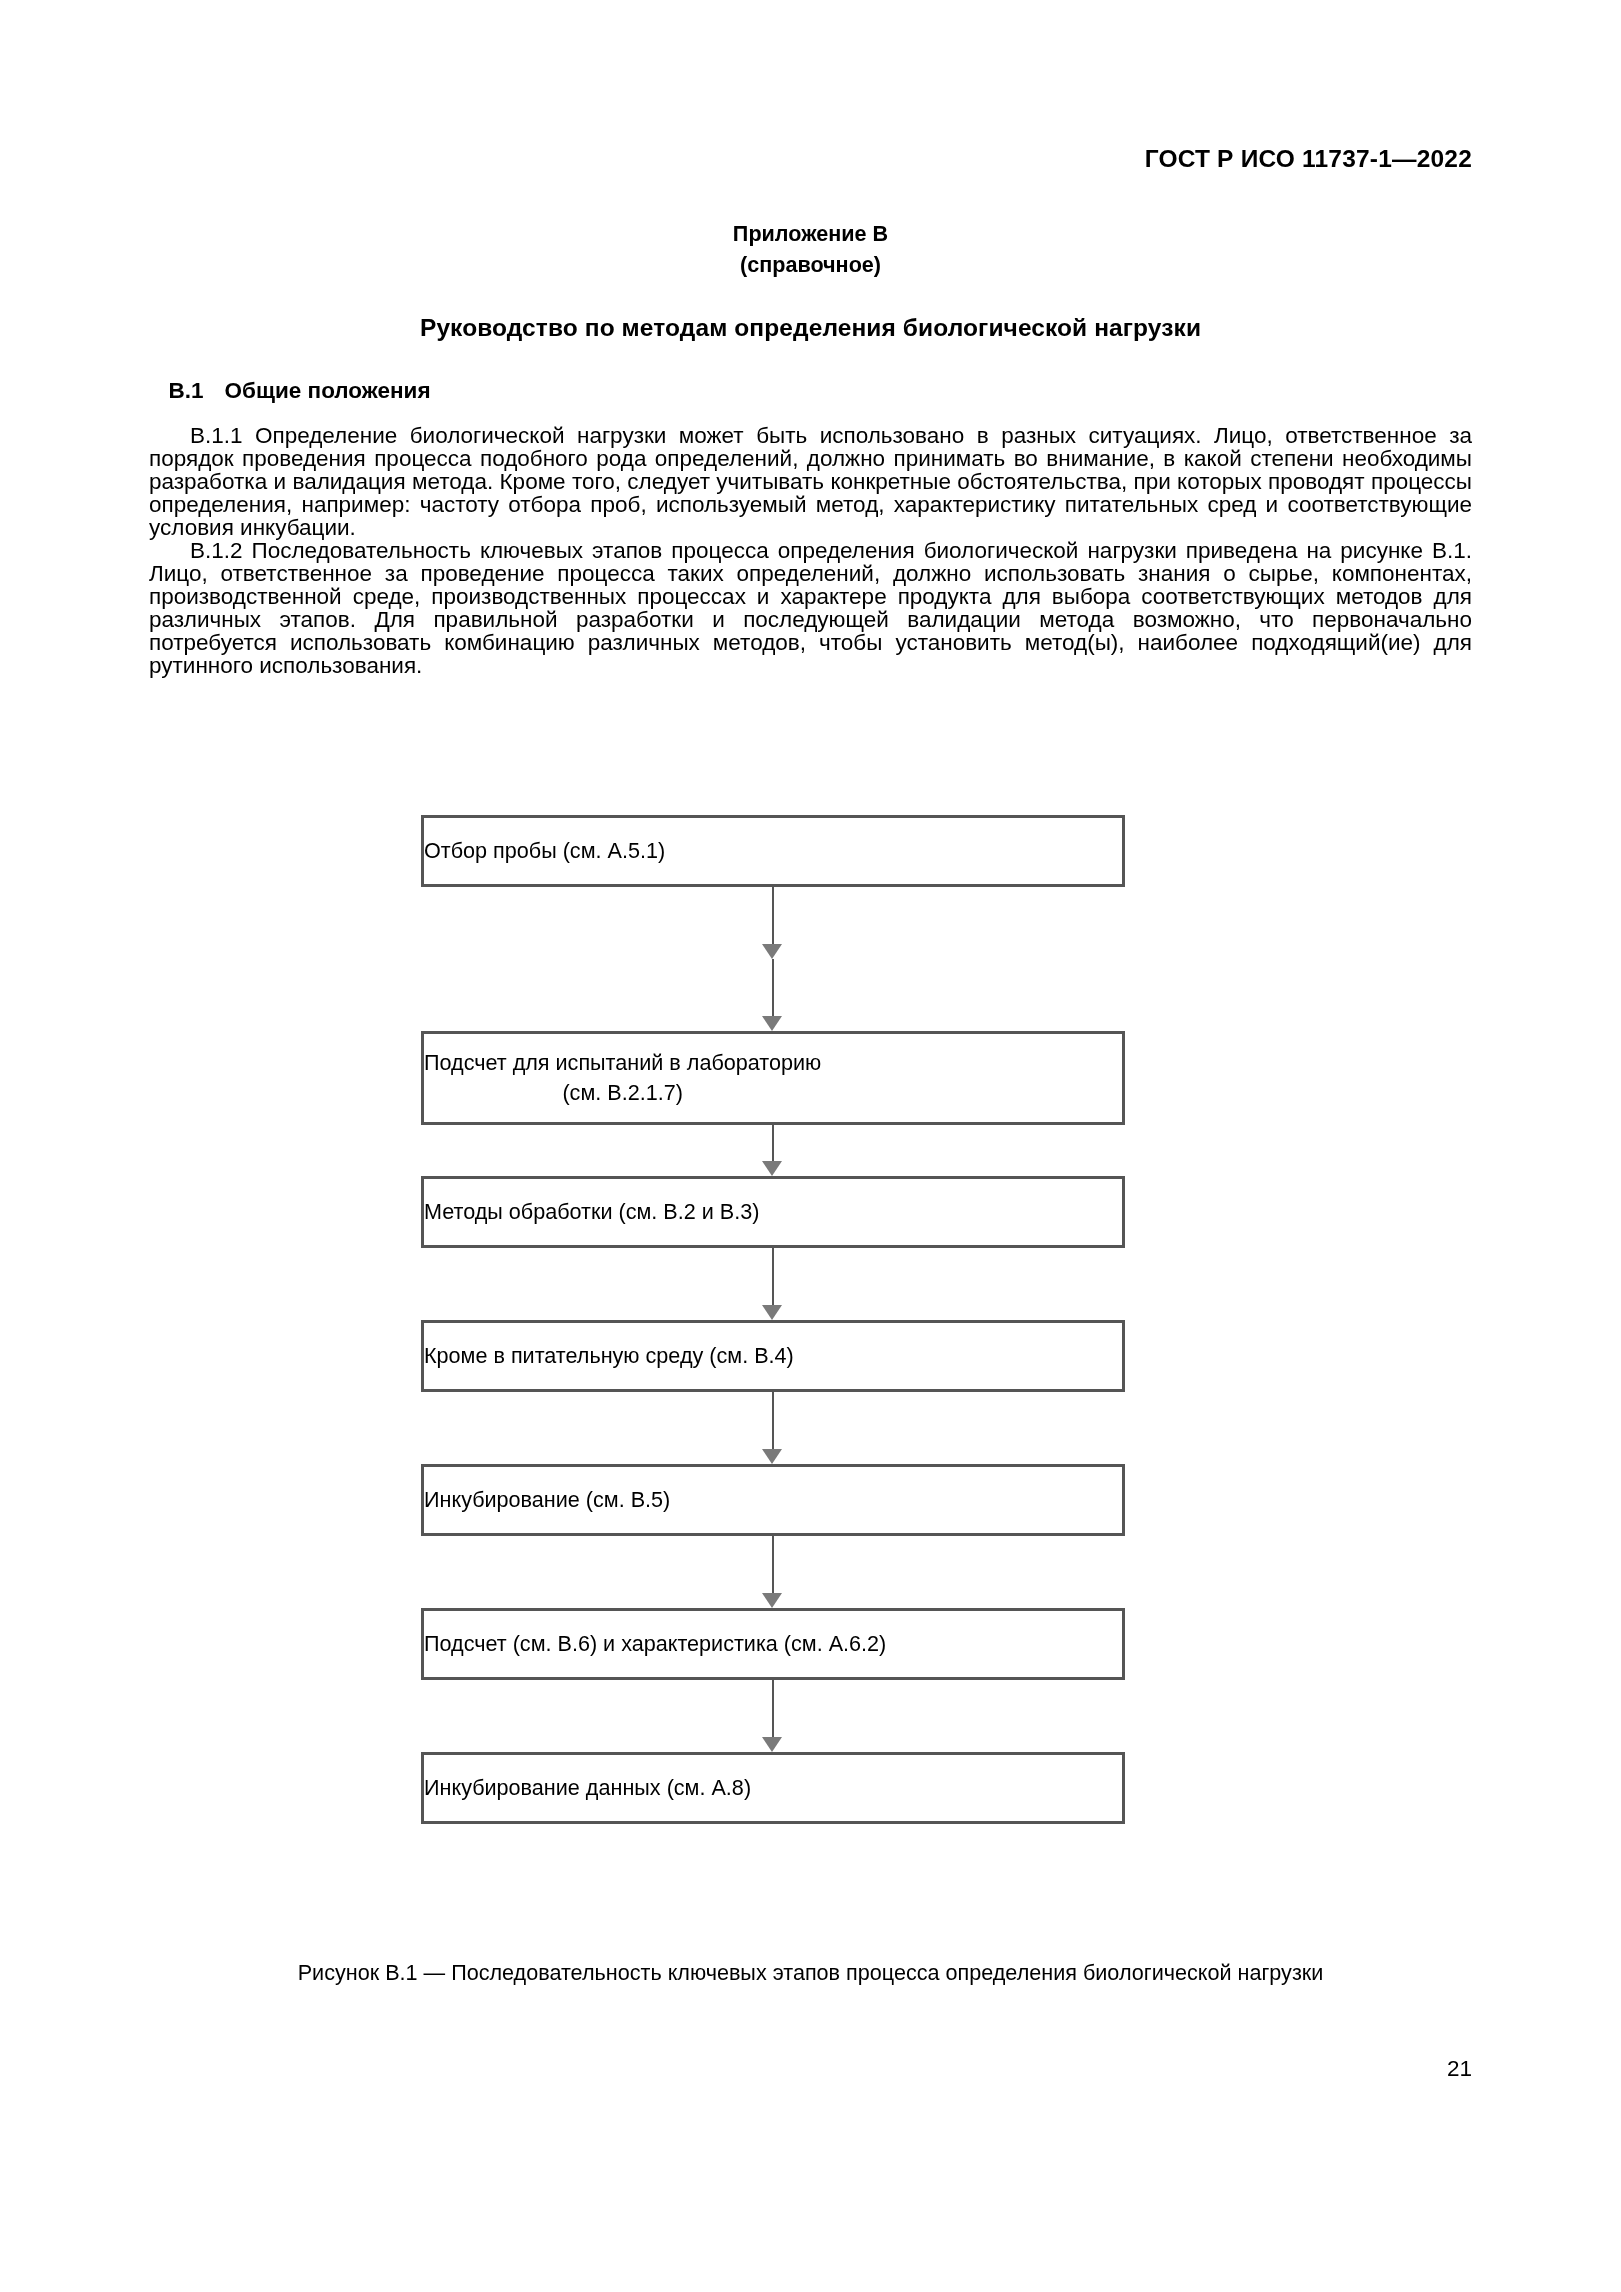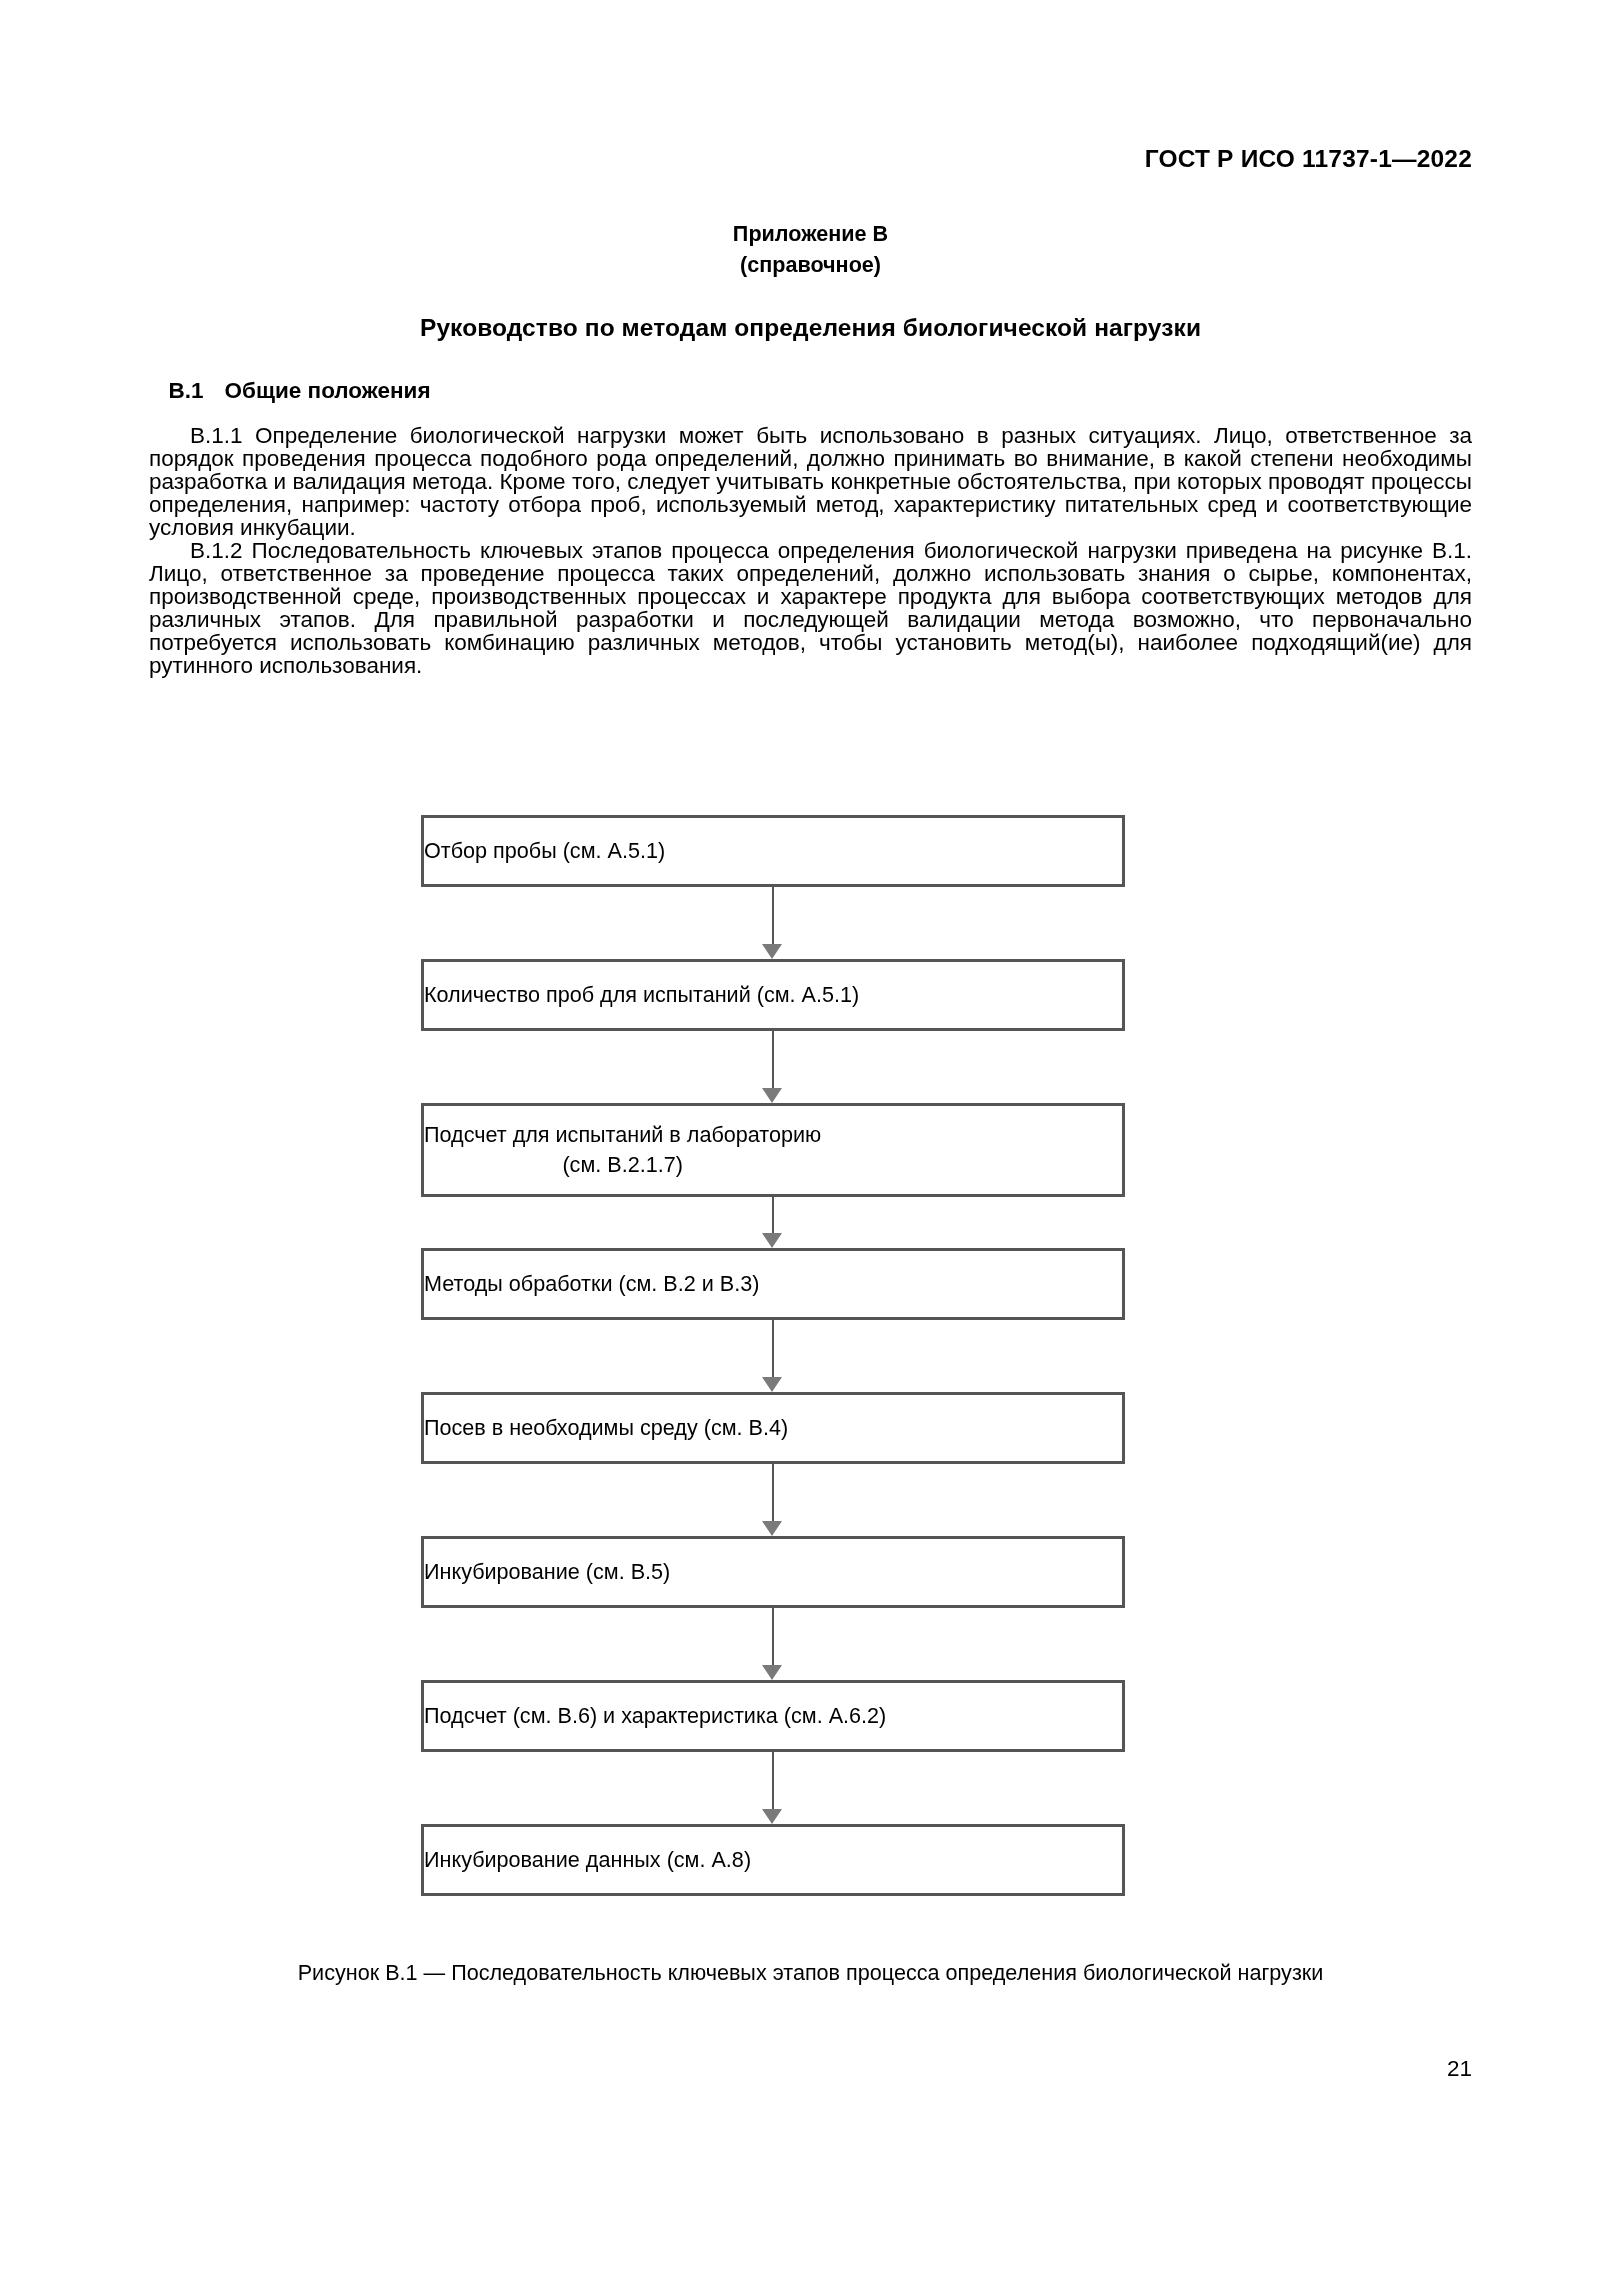--- a/index.html
+++ b/index.html
@@ -177,23 +177,20 @@
 
     <div class="flow-node">
       <span>Отбор пробы (см. А.5.1)</span>
     </div>
 
     <div class="connector">
       <div class="line"></div>
       <div class="head"></div>
     </div>
 
-    <div class="flow-node">
-      <span>Количество проб для испытаний (см. А.5.1)</span>
-    </div>
 
     <div class="connector">
       <div class="line"></div>
       <div class="head"></div>
     </div>
 
     <div class="flow-node tall">
       <span class="multiline" style="white-space: pre-line;">Подсчет для испытаний в лабораторию
 (см. В.2.1.7)</span>
     </div>
@@ -206,21 +203,21 @@
     <div class="flow-node">
       <span>Методы обработки (см. В.2 и В.3)</span>
     </div>
 
     <div class="connector">
       <div class="line"></div>
       <div class="head"></div>
     </div>
 
     <div class="flow-node">
-      <span>Посев в необходимы среду (см. В.4)</span>
+      <span>Кроме в питательную среду (см. В.4)</span>
     </div>
 
     <div class="connector">
       <div class="line"></div>
       <div class="head"></div>
     </div>
 
     <div class="flow-node">
       <span>Инкубирование (см. В.5)</span>
     </div>

